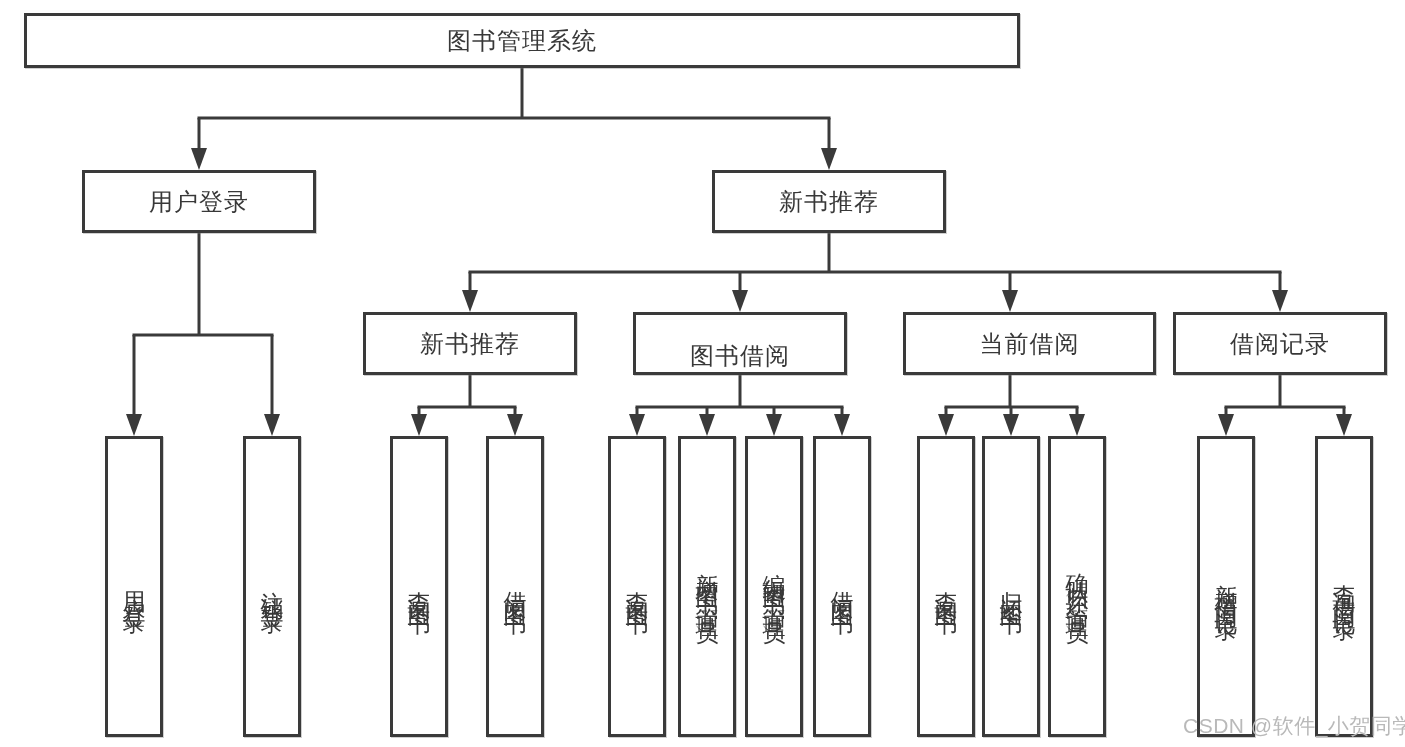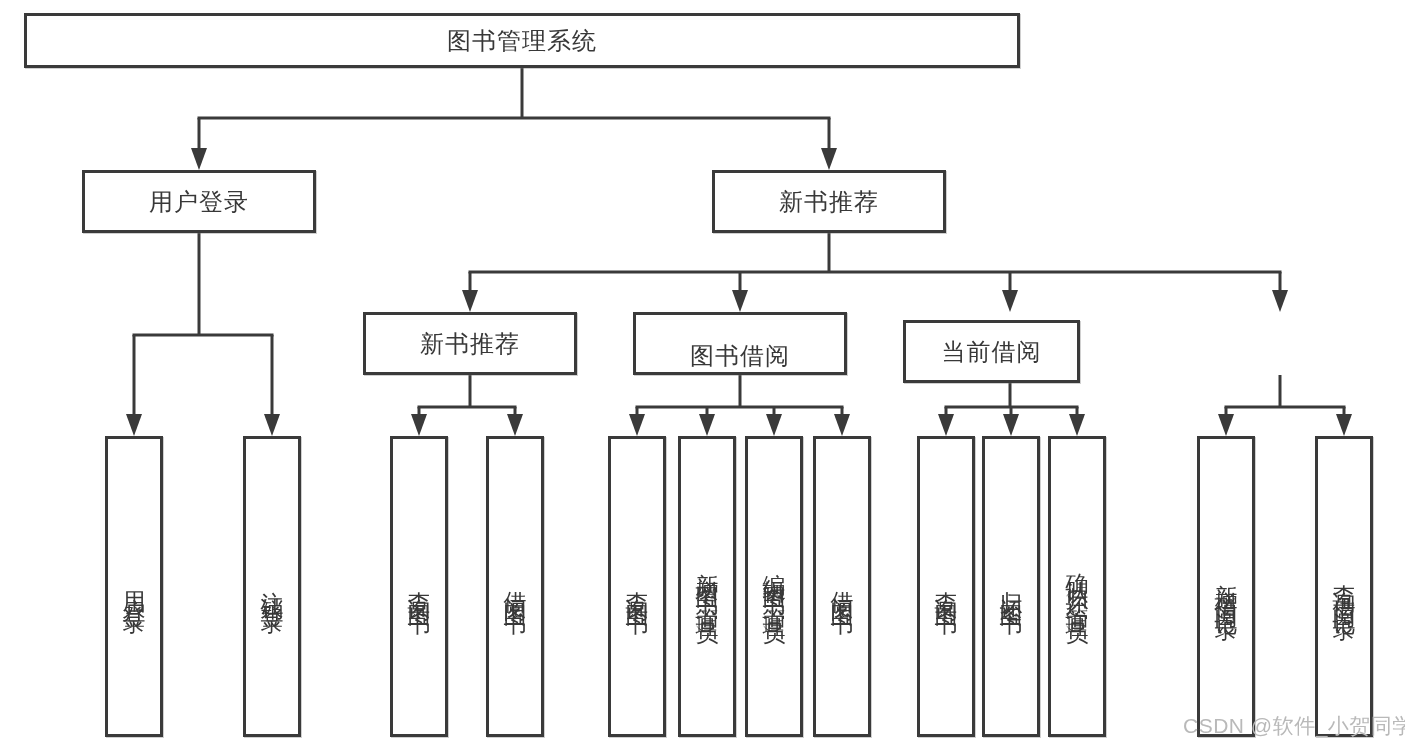--- a/index.html
+++ b/index.html
@@ -144,22 +144,25 @@
   <div class="node" style="left:712px; top:170px; width:234px; height:63px;">
     <span class="lbl">新书推荐</span>
   </div>
 
   <div class="node" style="left:363px; top:312px; width:214px; height:63px;">
     <span class="lbl">新书推荐</span>
   </div>
   <div class="node" style="left:633px; top:312px; width:214px; height:63px;align-items:flex-end;">
     <span class="lbl">图书借阅</span>
   </div>
-  <div class="node" style="left:903px; top:320px; width:177px; height:63px;">
+  <div class="node" style="left:903px; top:312px; width:253px; height:63px;">
     <span class="lbl">当前借阅</span>
+  </div>
+  <div class="node" style="left:1173px; top:312px; width:214px; height:63px;">
+    <span class="lbl">借阅记录</span>
   </div>
 
   <div class="node leaf" style="left:105px; top:436px; width:58px; height:301px;">
     <span class="lbl">用户登录</span>
   </div>
   <div class="node leaf" style="left:243px; top:436px; width:58px; height:301px;">
     <span class="lbl">注销登录</span>
   </div>
   <div class="node leaf" style="left:390px; top:436px; width:58px; height:301px;">
     <span class="lbl">查询图书</span>

